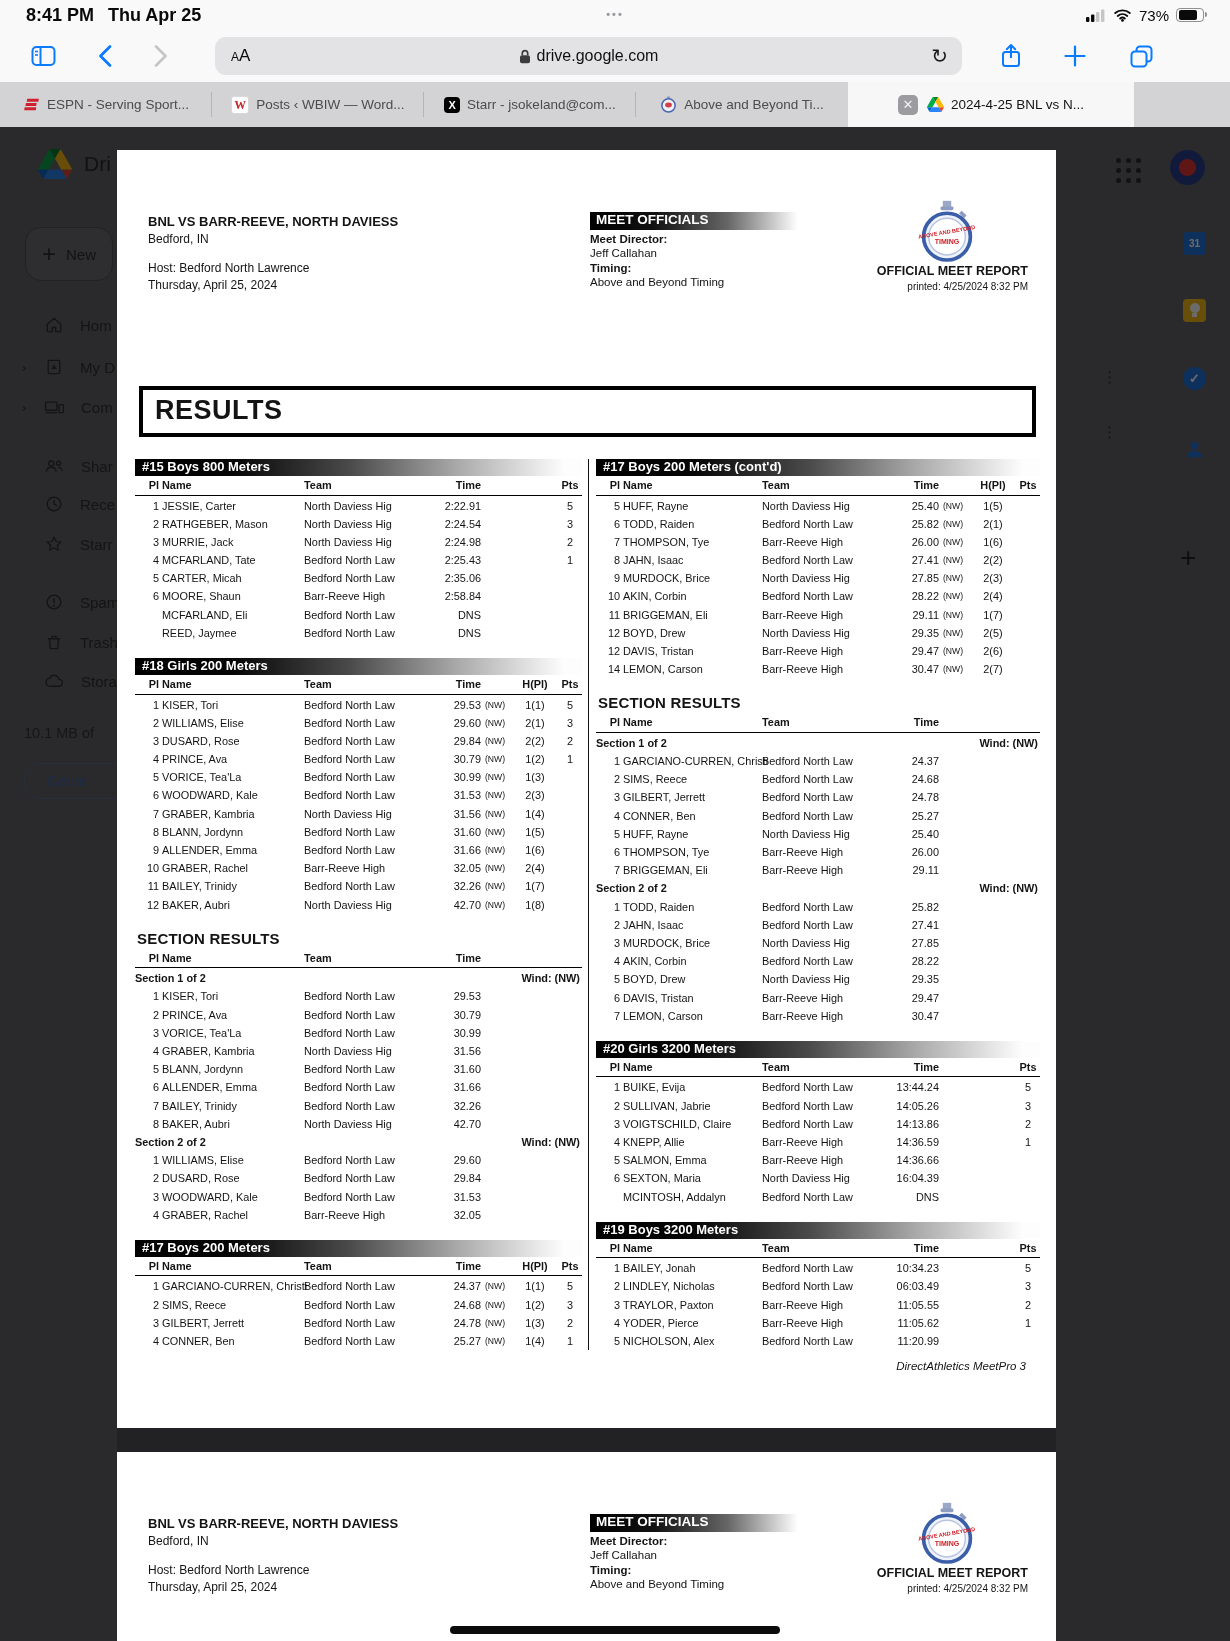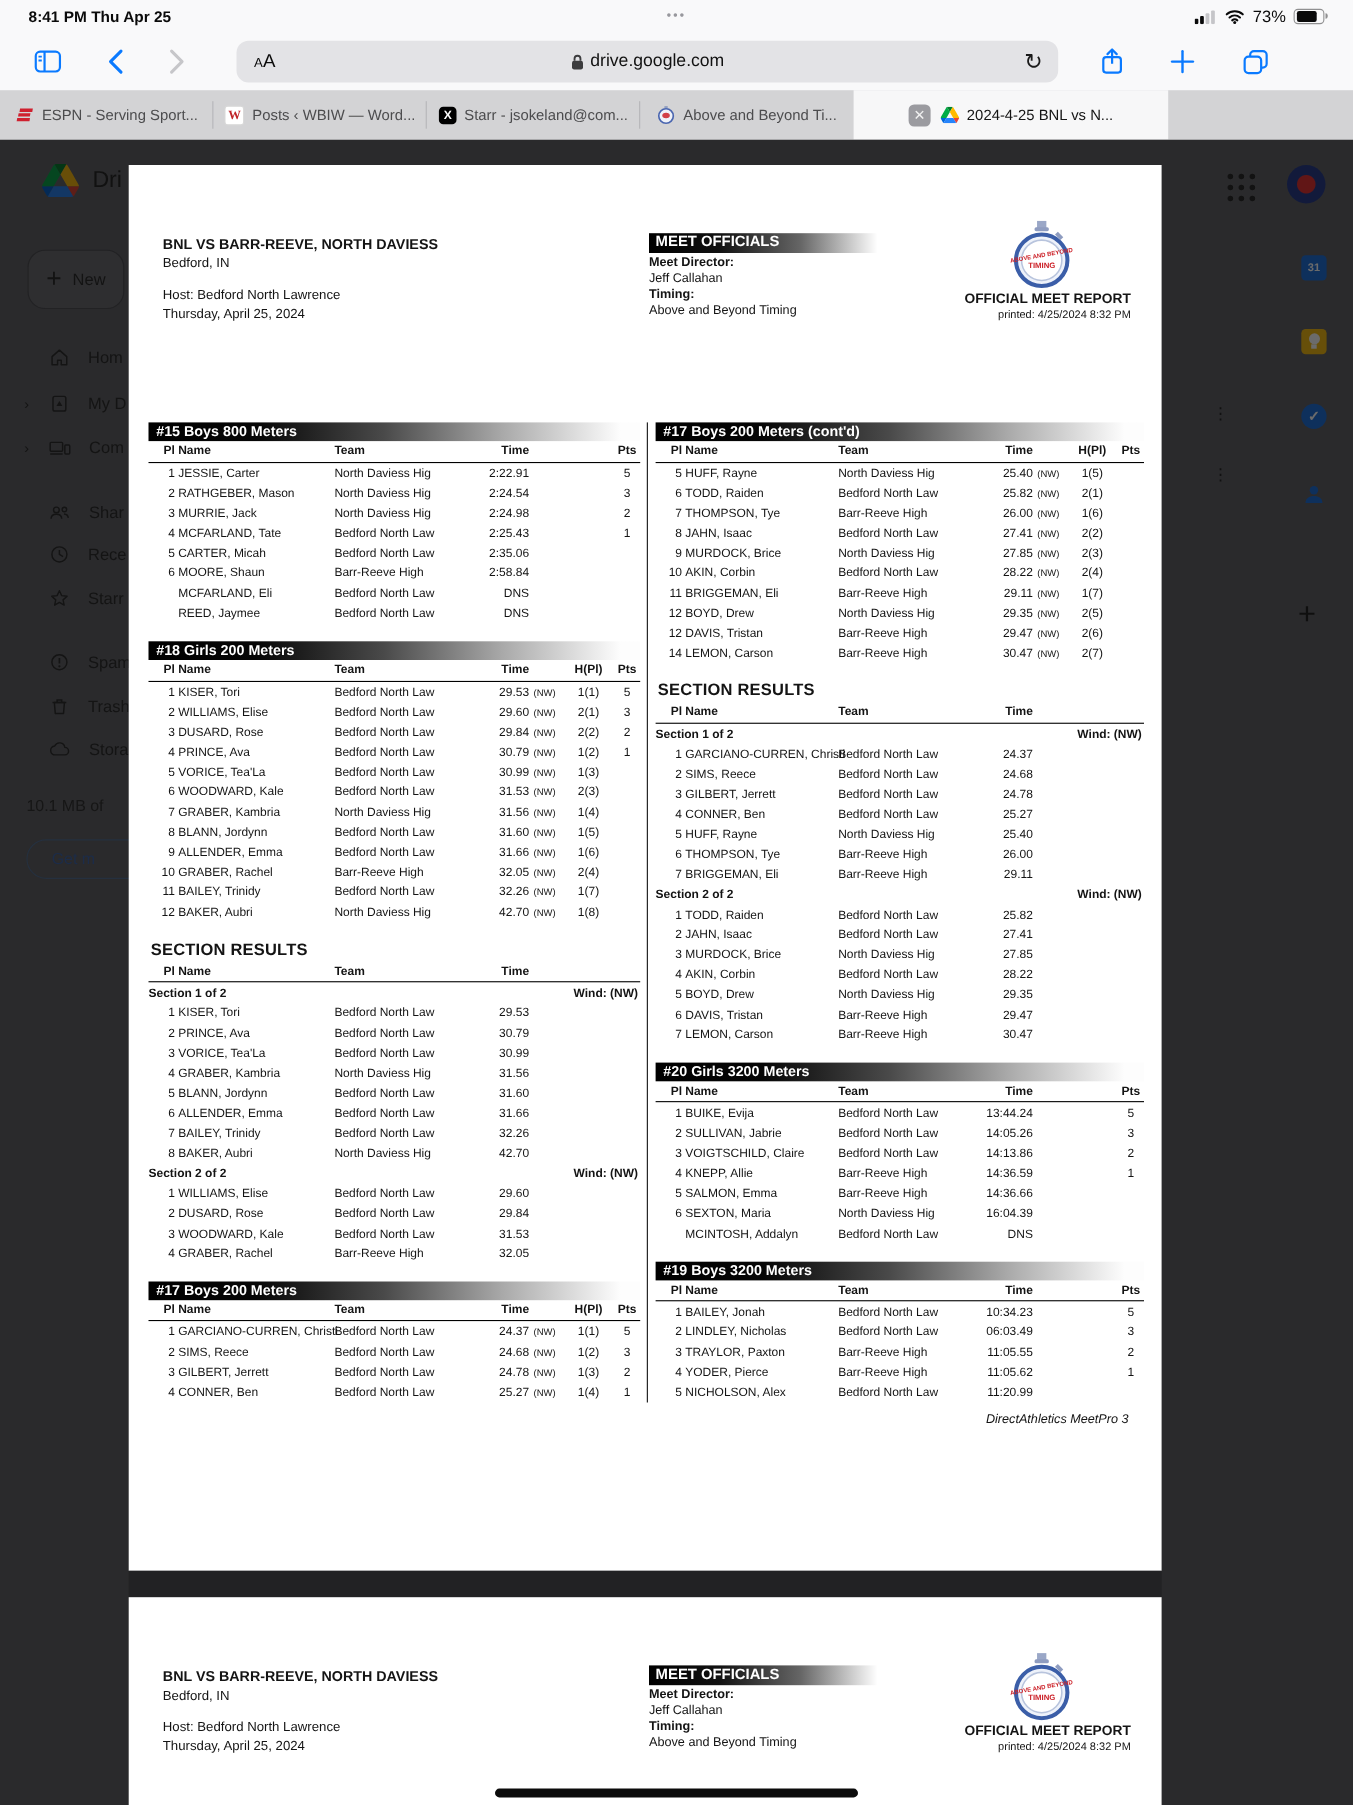--- a/index.html
+++ b/index.html
@@ -1,39 +1,39 @@
 <!DOCTYPE html>
 <html><head>
 <meta charset="utf-8">
 <style>
   html,body{margin:0;padding:0;}
   body{width:1230px;height:1641px;position:relative;overflow:hidden;background:#fff;
        font-family:"Liberation Sans",sans-serif;-webkit-font-smoothing:antialiased;}
   
   .status-bar{position:absolute;top:0;left:0;width:1230px;height:30px;background:#f9f9fa;
               display:flex;align-items:center;justify-content:space-between;padding:0 26px;box-sizing:border-box;}
-  .sb-left{display:flex;gap:4px;font-size:14px;font-weight:600;color:#0a0a0a;}
+  .sb-left{display:flex;gap:14px;font-size:18px;font-weight:600;color:#0a0a0a;}
   .sb-center{position:absolute;left:50%;top:8px;transform:translateX(-50%);color:#98989d;font-size:11px;letter-spacing:2px;font-weight:700;}
   .sb-right{display:flex;align-items:center;gap:7px;}
   .sb-pct{font-size:15px;color:#0a0a0a;}
   .batt{width:26px;height:12.5px;border:1px solid rgba(0,0,0,.42);border-radius:4px;position:relative;}
   .batt .fill{position:absolute;left:1.5px;top:1.5px;bottom:1.5px;width:70%;background:#0a0a0a;border-radius:2px;}
   .batt:after{content:'';position:absolute;right:-4px;top:3.2px;width:2.4px;height:5.4px;background:rgba(0,0,0,.42);border-radius:0 2px 2px 0;}
   
   .toolbar{position:absolute;top:30px;left:0;width:1230px;height:52px;background:#f9f9fa;}
   .tb-icon{position:absolute;top:13px;width:26px;height:26px;display:flex;align-items:center;justify-content:center;}
   .addr{position:absolute;left:215px;top:7px;width:747px;height:38px;background:#e3e3e6;border-radius:11px;
         display:flex;align-items:center;justify-content:center;}
   .addr .aa{position:absolute;left:16px;color:#0a0a0a;}
   .addr .aa b{font-weight:400;font-size:12px;}.addr .aa span{font-weight:400;font-size:17px;}
   .addr .site{display:flex;align-items:center;gap:6px;font-size:16px;color:#111;}
   .addr .reload{position:absolute;right:14px;font-size:20px;color:#1a1a1a;font-family:"DejaVu Sans",sans-serif;line-height:1;}
   
   .tabbar{position:absolute;top:82px;left:0;width:1230px;height:45px;background:#d3d3d5;display:flex;}
-  .tab{width:194px;display:flex;align-items:center;justify-content:center;gap:7px;color:#4c4c4e;
+  .tab{width:212px;display:flex;align-items:center;justify-content:center;gap:7px;color:#4c4c4e;
        font-size:13.5px;position:relative;box-sizing:border-box;}
   .tab.sep:after{content:'';position:absolute;right:0;top:10px;bottom:10px;width:1px;background:#b5b5b8;}
   .tab.active{width:286px;background:#f7f7f8;color:#141414;}
   .tab .lbl{white-space:nowrap;overflow:hidden;}
   .closebox{width:20px;height:20px;border-radius:5px;background:#9b9ba0;color:#f2f2f2;font-size:13px;line-height:20px;
             text-align:center;margin-right:2px;}
   .fav{width:17px;height:17px;display:inline-flex;align-items:center;justify-content:center;flex:none;}
   .fav-wbiw{width:16px;height:16px;background:#fff;border:1px solid #d8d8d8;border-radius:3px;color:#c02428;
             font-weight:700;font-size:11.5px;line-height:16px;text-align:center;font-family:"Liberation Serif",serif;}
   .fav-x{width:16px;height:16px;background:#000;border-radius:4px;color:#fff;font-weight:700;font-size:11px;
@@ -388,20 +388,23 @@
             <circle cx="20" cy="26" r="16.6" fill="#eef2fa" stroke="#3b5ea8" stroke-width="2.6"></circle>
             <circle cx="20" cy="26" r="13" fill="#fff" stroke="#b8c4dd" stroke-width="1"></circle>
             <text x="20" y="24" font-size="3.9" fill="#cc2128" text-anchor="middle" transform="rotate(-10 20 24)" font-weight="bold">ABOVE AND BEYOND</text>
             <text x="20" y="31" font-size="5" fill="#cc2128" text-anchor="middle" font-weight="bold">TIMING</text>
           </svg>
         </div>
         <div class="omr">OFFICIAL MEET REPORT</div>
         <div class="printed">printed: 4/25/2024 8:32 PM</div>
       </div>
     </div>
+    <div class="results-box">
+      <span class="rt">RESULTS</span>
+    </div>
     <div class="cols">
       <div class="colL">
           <div class="event-block">
             <div class="event-bar">#15 Boys 800 Meters</div>
             <div class="trow thead">
               <span class="c-pl">Pl</span>
               <span class="c-name">Name</span>
               <span class="c-team">Team</span>
               <span class="c-time">Time</span>
               <span class="c-wind"></span>

